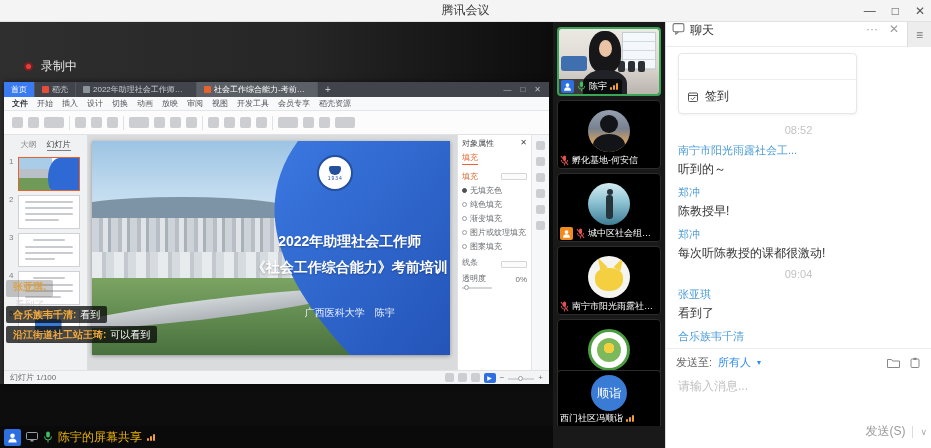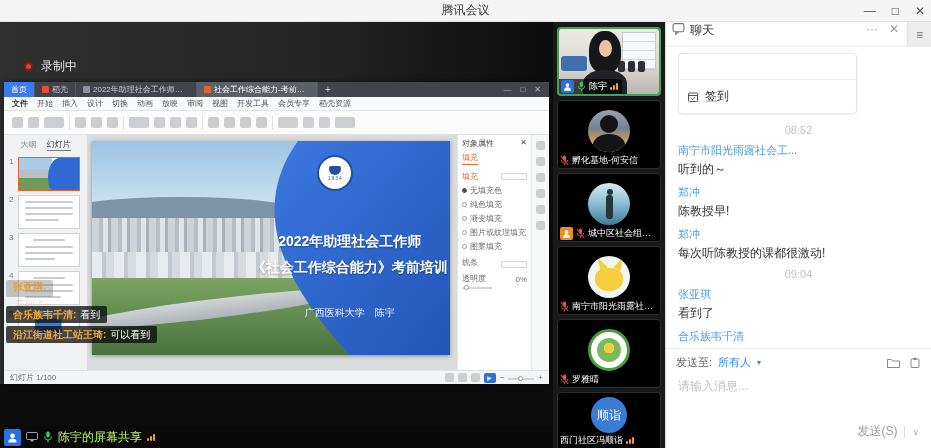--- a/index.html
+++ b/index.html
@@ -82,21 +82,21 @@
   .ov1{top:258px;background:rgba(110,110,110,.38);flex-direction:column;}
   .ov1 .ov-name{color:#d8a24a;}
   .ov1 .ov-text{color:#d9d9d9;}
   .ov2{top:284px;background:rgba(8,8,8,.75);}
   .ov3{top:304px;background:rgba(8,8,8,.75);}
   
   .sharebar{position:absolute;left:0;bottom:0;height:22px;width:100%;background:#0a0a0a;display:flex;align-items:center;gap:5px;padding:0 4px;z-index:4;}
   .badge{width:17px;height:17px;border-radius:2px;display:flex;align-items:center;justify-content:center;flex:0 0 auto;}
   .badge.blue{background:#2d6fe0;}
   .badge.orange{background:#f08c1e;}
-  .sharebar .lbl{color:#bef264;font-size:12px;}
+  .sharebar .lbl{color:#eab308;font-size:12px;}
   .sig{display:inline-flex;align-items:flex-end;gap:1px;}
   .sig i{display:block;width:2px;background:#f29d38;border-radius:1px;}
   .sig .s1{height:3px;}.sig .s2{height:5px;}.sig .s3{height:7px;}
   
   .videos{position:absolute;top:22px;left:553px;width:112px;height:426px;background:#191919;overflow:hidden;}
   .tile{position:absolute;left:4px;width:104px;height:69px;background:#000;border-radius:4px;overflow:hidden;border:1px solid #2c2c2c;}
   .tile.active{border:2px solid #3aa655;}
   .vlabel{position:absolute;left:0;bottom:0;max-width:100%;display:flex;align-items:center;gap:3px;background:rgba(0,0,0,.68);padding:1px 4px 1px 2px;font-size:9px;color:#fff;white-space:nowrap;overflow:hidden;border-radius:0 3px 0 0;}
   .vlabel .nm{overflow:hidden;text-overflow:ellipsis;}
   .av{width:42px;height:42px;border-radius:50%;margin:9px auto 0;position:relative;overflow:hidden;}
@@ -139,21 +139,21 @@
   .msg-name{color:#4a9bd8;font-size:11px;margin:7px 0 3px;white-space:nowrap;overflow:hidden;text-overflow:ellipsis;}
   .msg-text{color:#333;font-size:12px;}
   .chat-footer{border-top:1px solid #ededed;padding:6px 10px;height:100px;position:relative;}
   .send-row{display:flex;align-items:center;gap:6px;font-size:11px;}
   .send-row .to{color:#666;}
   .send-row .val{color:#2d8cf0;}
   .send-row .caret{color:#2d8cf0;font-size:8px;}
   .send-row .ficons{margin-left:auto;display:flex;align-items:center;gap:8px;color:#888;}
   .chat-input{border:none;outline:none;width:100%;font-size:12px;color:#333;margin-top:8px;font-family:"Liberation Sans",sans-serif;}
   .chat-input::placeholder{color:#c0c0c0;}
-  .send-btn{position:absolute;right:12px;bottom:8px;display:flex;align-items:center;gap:7px;color:#9a9a9a;font-size:12px;}
+  .send-btn{position:absolute;right:4px;bottom:8px;display:flex;align-items:center;gap:7px;color:#9a9a9a;font-size:12px;}
   .send-btn .dv{width:1px;height:12px;background:#ddd;}
   .send-btn .ch{color:#aaa;font-size:9px;}
 </style>
 </head>
 <body>
 
 <div class="app">
 
   <div class="titlebar">
     <span>腾讯会议</span>
@@ -515,21 +515,21 @@
         <svg class="mic" width="9" height="11" viewBox="0 0 10 12">
             <rect x="3.2" y="0.5" width="3.6" height="6" rx="1.8" fill="#e05252"></rect>
             <path d="M1.5 5.5a3.5 3.5 0 0 0 7 0" fill="none" stroke="#e05252"></path>
             <line x1="5" y1="9" x2="5" y2="11.5" stroke="#e05252"></line>
             <line x1="1" y1="1" x2="9" y2="11" stroke="#e05252" stroke-width="1.2"></line>
           </svg>
         <span class="nm">罗雅晴</span>
       </div>
     </div>
 
-    <div class="tile" style="top:370px;height:56px;border-bottom:none;border-radius:4px 4px 0 0">
+    <div class="tile" style="top:348px;height:56px;border-bottom:none;border-radius:4px 4px 0 0">
       <div class="av initials" style="width:36px;height:36px;margin-top:4px">
         <span>顺诣</span>
       </div>
       <div class="vlabel">
         <span class="nm">西门社区冯顺诣</span>
         <span class="sig">
             <i class="s1"></i>
             <i class="s2"></i>
             <i class="s3"></i>
           </span>

